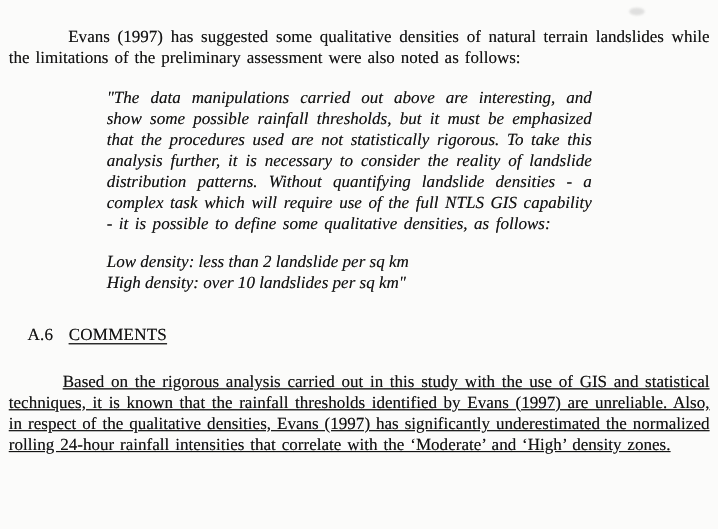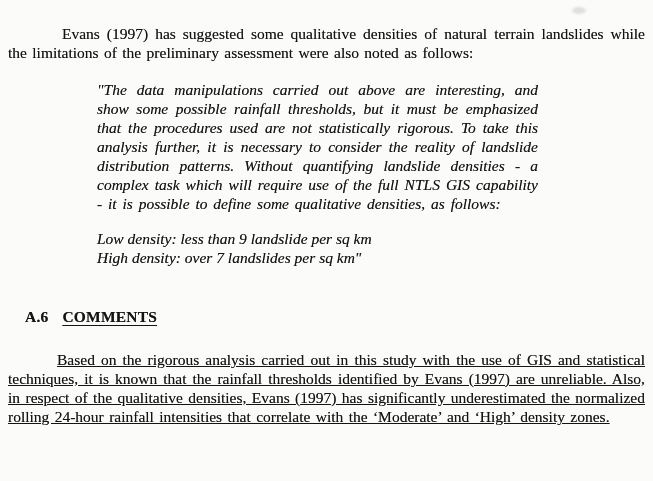--- a/index.html
+++ b/index.html
@@ -39,23 +39,23 @@
     line-height: 19px;
     text-align: justify;
     word-spacing: 2px;
   }
   .density-list {
     margin-top: 16px;
     font-size: 15.5px;
     line-height: 19px;
   }
   .section-heading {
-    margin: 40px 0 0 17px;
+    margin: 28px 0 0 17px;
     font-size: 15.5px;
-    font-weight: bold;
+    font-weight: normal;
     line-height: 19px;
     letter-spacing: 0.2px;
   }
   .section-number {
     margin-right: 14px;
   }
   .section-title {
     text-decoration: underline;
     text-underline-offset: 3px;
   }
@@ -81,22 +81,22 @@
 <div class="page">
 
   <div class="scan-artifact"></div>
 
   <p class="body-para indent-1">Evans (1997) has suggested some qualitative densities of natural terrain landslides while the limitations of the preliminary assessment were also noted as follows:</p>
 
   <div class="quote-block">
     <p class="quote-body">"The data manipulations carried out above are interesting, and show some possible rainfall thresholds, but it must be emphasized that the procedures used are not statistically rigorous. To take this analysis further, it is necessary to consider the reality of landslide distribution patterns. Without quantifying landslide densities - a complex task which will require use of the full NTLS GIS capability - it is possible to define some qualitative densities, as follows:</p>
 
     <div class="density-list">
-      <div>Low density: less than 9 landslide per sq km</div>
-      <div>High density: over 7 landslides per sq km"</div>
+      <div>Low density: less than 2 landslide per sq km</div>
+      <div>High density: over 10 landslides per sq km"</div>
     </div>
   </div>
 
   <h2 class="section-heading">
     <span class="section-number">A.6</span><span class="section-title">COMMENTS</span>
   </h2>
 
   <p class="body-para indent-2 comments-para">Based on the rigorous analysis carried out in this study with the use of GIS and statistical techniques, it is known that the rainfall thresholds identified by Evans (1997) are unreliable. Also, in respect of the qualitative densities, Evans (1997) has significantly underestimated the normalized rolling 24-hour rainfall intensities that correlate with the ‘Moderate’ and ‘High’ density zones.</p>
 
 </div>

